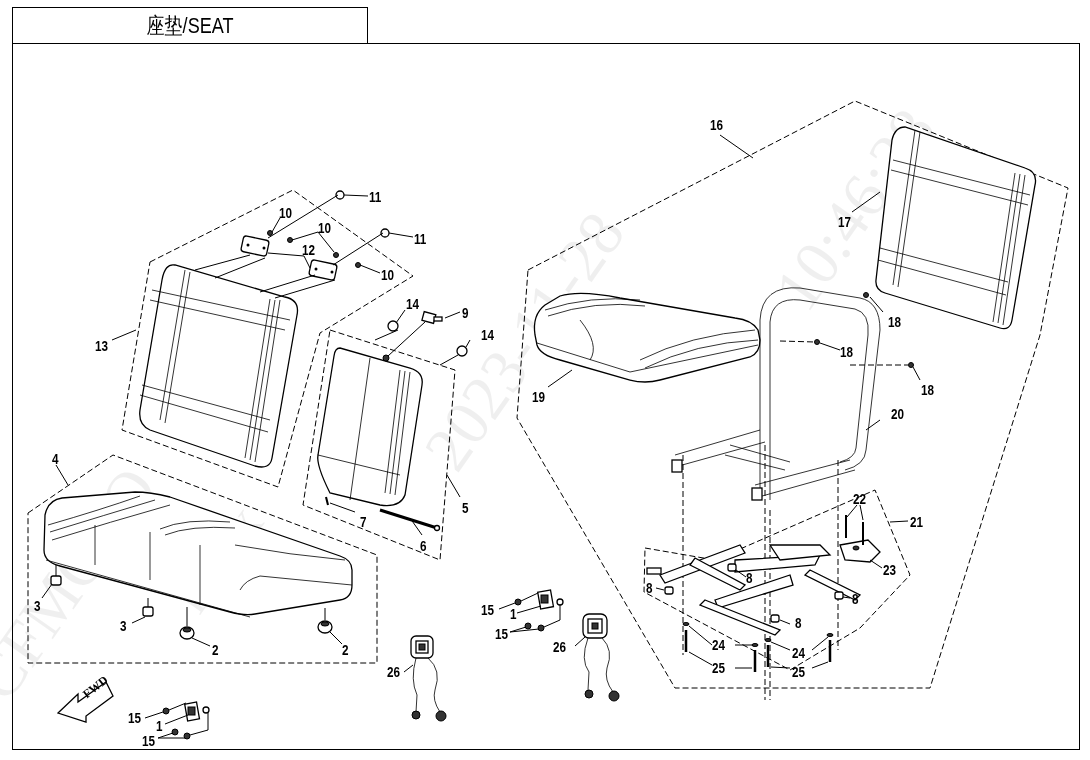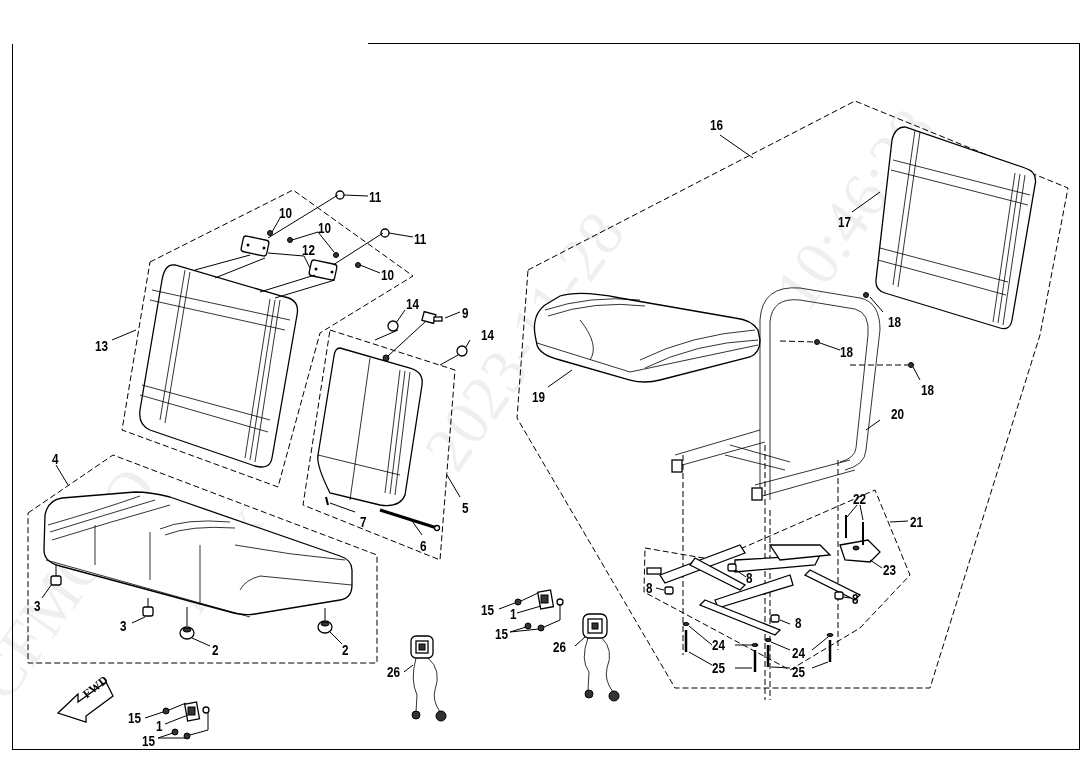--- a/index.html
+++ b/index.html
@@ -16,20 +16,23 @@
   .dash{stroke:#000;stroke-width:1;fill:none;stroke-dasharray:6 3;}
   .part{stroke:#000;stroke-width:1.3;fill:#fff;}
   .partl{stroke:#000;stroke-width:0.8;fill:none;}
   .dark{fill:#333;stroke:#000;stroke-width:1;}
 </style>
 </head>
 <body>
 
 <div id="canvas">
 
+  <div class="title-box">
+    <span class="title-text">座垫/SEAT</span>
+  </div>
   <div class="frame"></div>
   <div class="frame-top"></div>
 
   <div class="wm" style="left:20px;top:640px;transform:rotate(-55deg);">CFMOTO</div>
   <div class="wm" style="left:210px;top:560px;transform:rotate(-55deg);font-size:56px;">kf-sx</div>
   <div class="wm" style="left:470px;top:410px;transform:rotate(-55deg);">2023-11-28</div>
   <div class="wm" style="left:820px;top:250px;transform:rotate(-55deg);">10:46:28</div>
 
   <svg width="1090" height="760">
 

